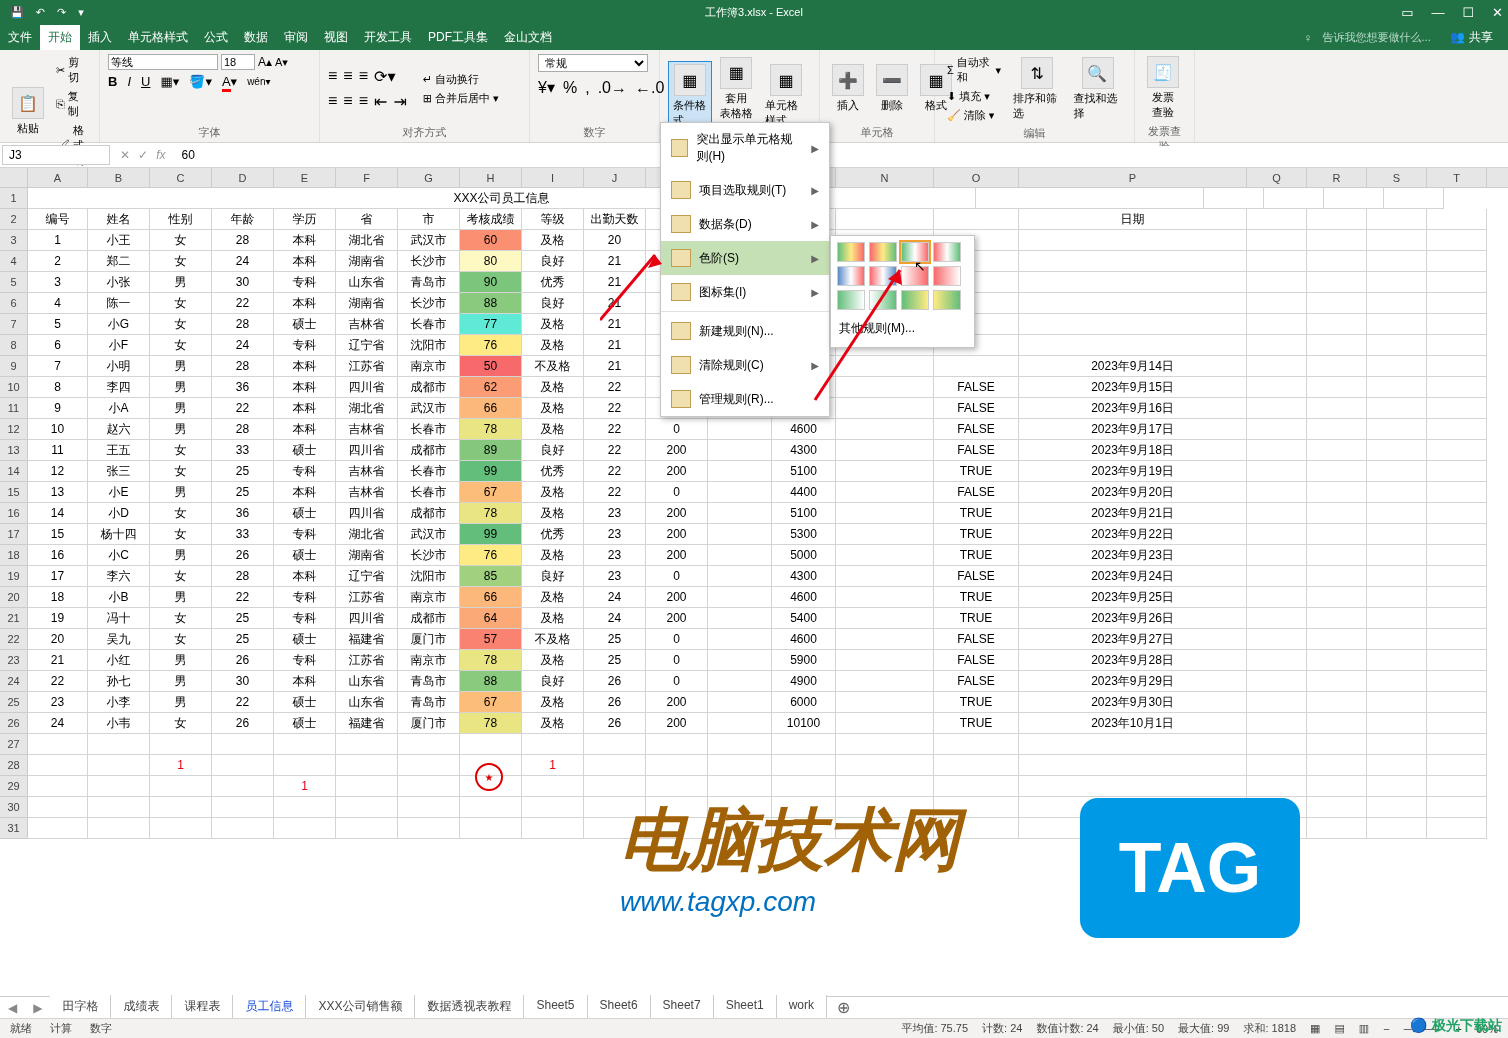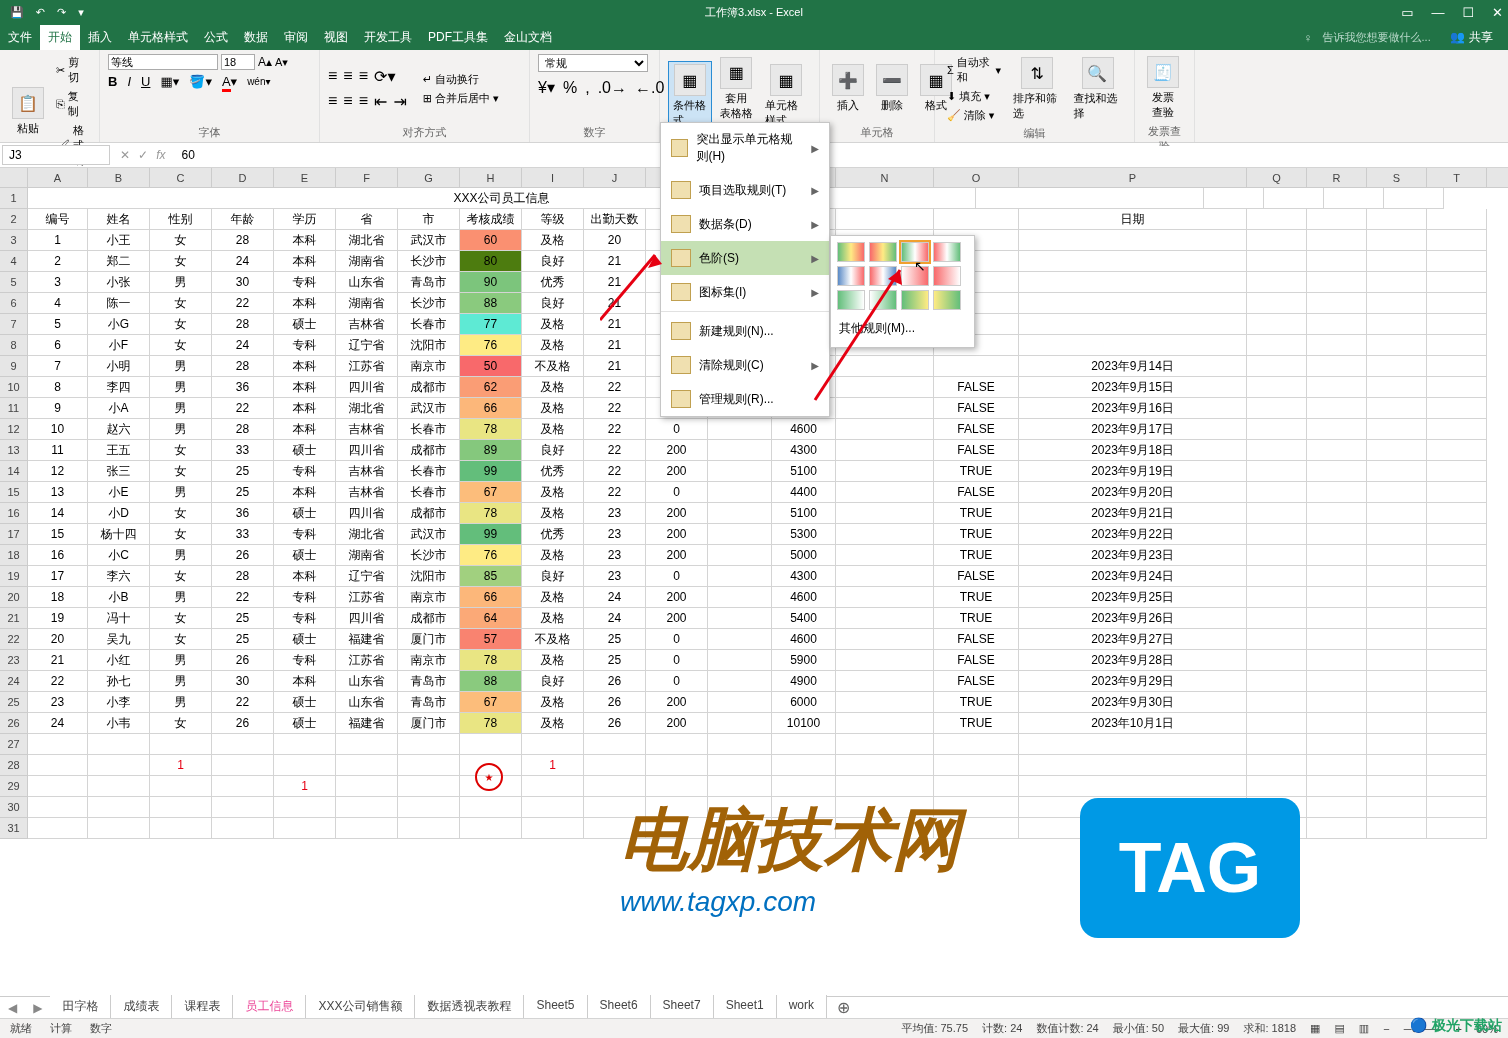--- a/index.html
+++ b/index.html
@@ -69,21 +69,21 @@
 .watermark { position: absolute; bottom: 120px; left: 620px; z-index: 50; }
 .watermark .txt { font-size: 68px; font-weight: bold; color: #a16207; font-style: italic; }
 .watermark .url { font-size: 28px; color: #0070c0; font-style: italic; }
 .tagbox { position: absolute; bottom: 100px; left: 1080px; width: 220px; height: 140px; background: #0099e5; border-radius: 18px; display: flex; align-items: center; justify-content: center; z-index: 51; }
 .tagbox span { font-size: 70px; font-weight: bold; color: #fff; }
 
 
 .sheettabs { position: absolute; bottom: 20px; left: 0; right: 0; height: 22px; background: #fff; border-top: 1px solid #ccc; display: flex; align-items: center; font-size: 12px; }
 .sheettabs .nav { padding: 0 8px; color: #888; }
 .sheettabs .st { padding: 3px 12px; border-right: 1px solid #ccc; cursor: pointer; color: #444; background: #fff; }
-.sheettabs .st.active { background: #fff; border-bottom: 2px solid #217346; color: #ec4899; }
+.sheettabs .st.active { background: #fff; border-bottom: 2px solid #217346; color: #1d4ed8; }
 .sheettabs .add { padding: 0 10px; font-size: 16px; color: #666; }
 
 
 .statusbar { position: absolute; bottom: 0; left: 0; right: 0; height: 20px; background: #f3f2f1; border-top: 1px solid #d4d4d4; display: flex; align-items: center; font-size: 11px; color: #444; padding: 0 10px; gap: 18px; }
 .statusbar .right { margin-left: auto; display: flex; gap: 14px; align-items: center; }
 
 .stamp { position: absolute; top: 763px; left: 475px; width: 28px; height: 28px; border: 2px solid #d00; border-radius: 50%; display:flex; align-items:center; justify-content:center; }
 .stamp::after { content:"★"; color:#d00; font-size:10px; }
 
 .jglogo { position: absolute; bottom: 3px; right: 6px; font-size: 14px; color: #21a366; font-weight: bold; z-index: 60; }
@@ -368,21 +368,21 @@
       </div>
       <div class="grow ">
         <div class="rh">4</div>
         <div class="cell cA">2</div>
         <div class="cell cB">郑二</div>
         <div class="cell cC">女</div>
         <div class="cell cD">24</div>
         <div class="cell cE">本科</div>
         <div class="cell cF">湖南省</div>
         <div class="cell cG">长沙市</div>
-        <div class="cell cH" style="background: #4d7c0f;">80</div>
+        <div class="cell cH" style="background: #fef9c3;">80</div>
         <div class="cell cI">良好</div>
         <div class="cell cJ">21</div>
         <div class="cell cK"></div>
         <div class="cell cL"></div>
         <div class="cell cM"></div>
         <div class="cell cN"></div>
         <div class="cell cO"></div>
         <div class="cell cP"></div>
         <div class="cell cQ"></div>
         <div class="cell cR"></div>

